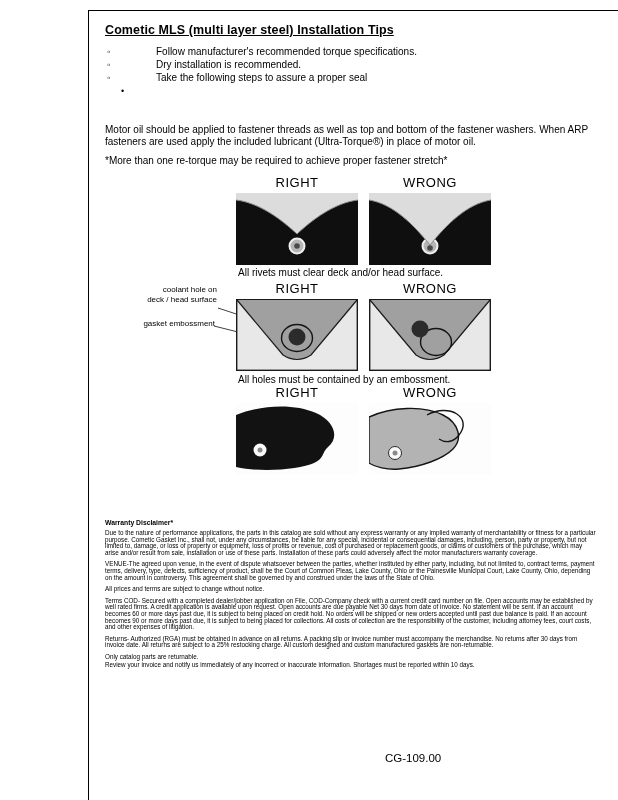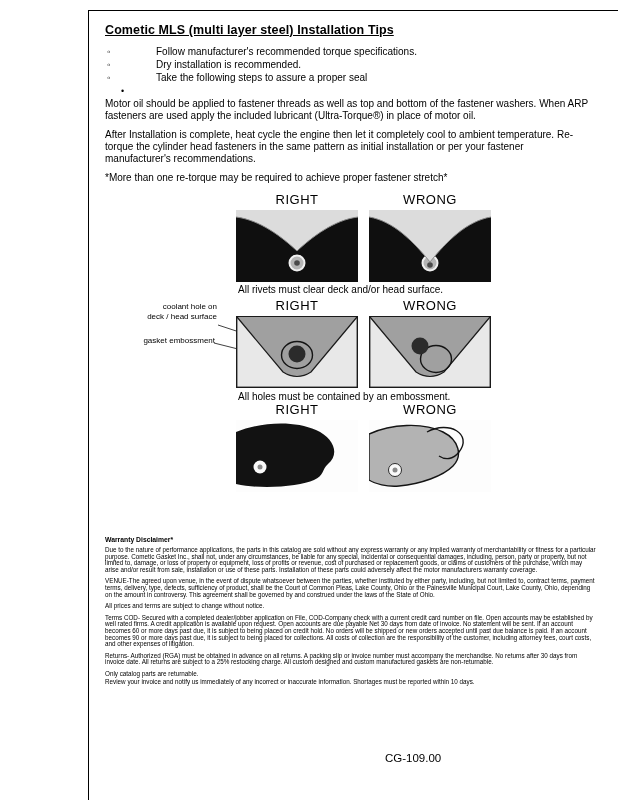--- a/index.html
+++ b/index.html
@@ -14,21 +14,21 @@
     padding:12px 14px 0 16px;
   }
   .title { font-size:12.5px; font-weight:bold; text-decoration:underline; line-height:15px; margin-bottom:7px; letter-spacing:0.1px; }
   .bullet { font-size:10px; line-height:13px; display:flex;gap:40px; }
   .bullet .mk { flex:0 0 9px; }
   .l1 { padding-left:2px; }
   .l2 { padding-left:16px; }
   .mk1::before { content:"◦"; font-size:10px; }
   .mk2::before { content:"•"; font-size:9px; }
   .diesel-h { font-size:11.5px; font-weight:bold; margin-top:9px; margin-bottom:7px; }
-  .para { font-size:10px; line-height:12px; width:484px; margin-bottom:7px; }
+  .para { font-size:10px; line-height:12px; width:484px; margin-bottom:7px;margin-top:26px; }
   .note { font-size:10px; line-height:12px; margin-top:0; }
   .diagram-area { position:relative; height:332px; margin-top:6px; }
   .dg-label { position:absolute; width:122px; text-align:center; font-size:13px; letter-spacing:0.5px; }
   .panel { position:absolute; width:122px; height:72px; }
   .panel svg { display:block; }
   .caption { position:absolute; font-size:10px; line-height:12px; }
   .side-label { position:absolute; font-size:8px; line-height:9.5px; text-align:right; }
   .connectors { position:absolute; left:0; top:0; }
   .disclaimer { margin-top:14px; width:492px; }
   .disc-h { font-size:6.8px; font-weight:bold; margin-bottom:4px; }
@@ -55,21 +55,20 @@
     <div class="bullet l1">
         <span class="mk mk1"></span>
         <span>Take the following steps to assure a proper seal</span>
       </div>
     <div class="bullet l2">
         <span class="mk mk2"></span>
       </div>
   </div>
 
   <p class="para">Motor oil should be applied to fastener threads as well as top and bottom of the fastener washers. When ARP fasteners are used apply the included lubricant (Ultra-Torque®) in place of motor oil.</p>
-  <p class="para">After Installation is complete, heat cycle the engine then let it completely cool to ambient temperature. Re-torque the cylinder head fasteners in the same pattern as initial installation or per your fastener manufacturer's recommendations.</p>
   <p class="note">*More than one re-torque may be required to achieve proper fastener stretch*</p>
 
   <div class="diagram-area">
 
     <svg class="connectors" width="490" height="332">
       <line x1="113" y1="135" x2="180" y2="157" stroke="#2b2b2b" stroke-width="0.9"></line>
       <line x1="109" y1="153" x2="177" y2="170" stroke="#2b2b2b" stroke-width="0.9"></line>
     </svg>
 
     <div class="dg-label" style="left:131px; top:2px;">RIGHT</div>

